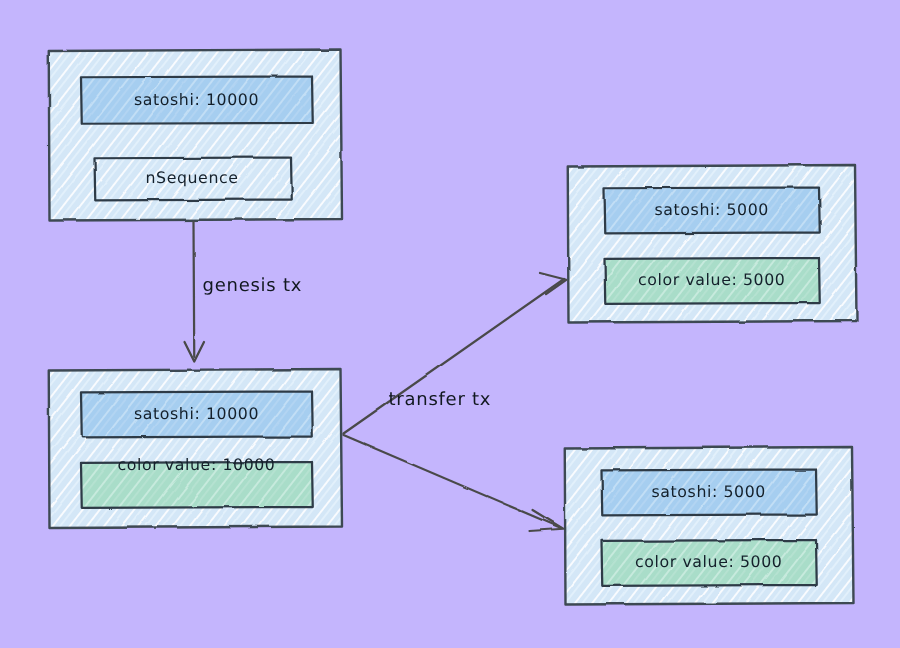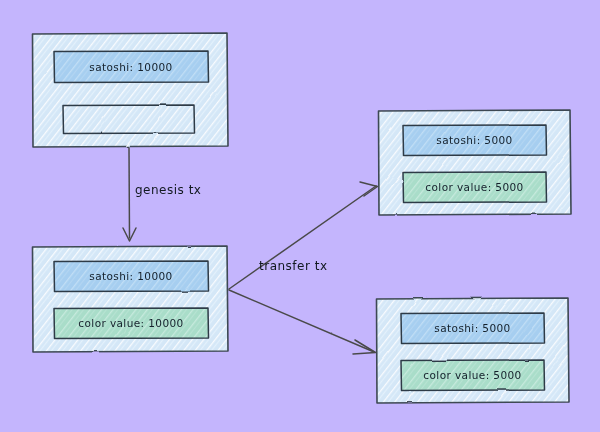--- a/index.html
+++ b/index.html
@@ -117,25 +117,26 @@
       <path d="M229,289 L376,186"></path>
       <path d="M360,182 L377.5,186.5 L364,196" stroke-width="1.5" stroke-linejoin="round"></path>
 
       <path d="M229,290 L374,352"></path>
       <path d="M355,340 L375.5,352.5 L353,354" stroke-width="1.5" stroke-linejoin="round"></path>
     </g>
   </svg>
 
   <div class="tx-box" style="left:32px;top:33px;width:196px;height:114px;">
     <div class="field-label" style="left:22px;top:18px;width:154px;height:31px;">satoshi: 10000</div>
+    <div class="field-label" style="left:30px;top:72px;width:132px;height:28px;">nSequence</div>
   </div>
 
   <div class="tx-box" style="left:32px;top:246px;width:196px;height:106px;">
     <div class="field-label" style="left:22px;top:15px;width:154px;height:30px;">satoshi: 10000</div>
-    <div class="field-label" style="left:22px;top:62px;width:154px;height:30px;">color value: 10000</div>
+    <div class="field-label" style="left:22px;top:49px;width:154px;height:30px;">color value: 10000</div>
   </div>
 
   <div class="tx-box" style="left:378px;top:110px;width:193px;height:105px;">
     <div class="field-label" style="left:25px;top:15px;width:143px;height:30px;">satoshi: 5000</div>
     <div class="field-label" style="left:25px;top:62px;width:143px;height:30px;">color value: 5000</div>
   </div>
 
   <div class="tx-box" style="left:376px;top:298px;width:193px;height:105px;">
     <div class="field-label" style="left:25px;top:15px;width:143px;height:30px;">satoshi: 5000</div>
     <div class="field-label" style="left:25px;top:62px;width:143px;height:30px;">color value: 5000</div>

